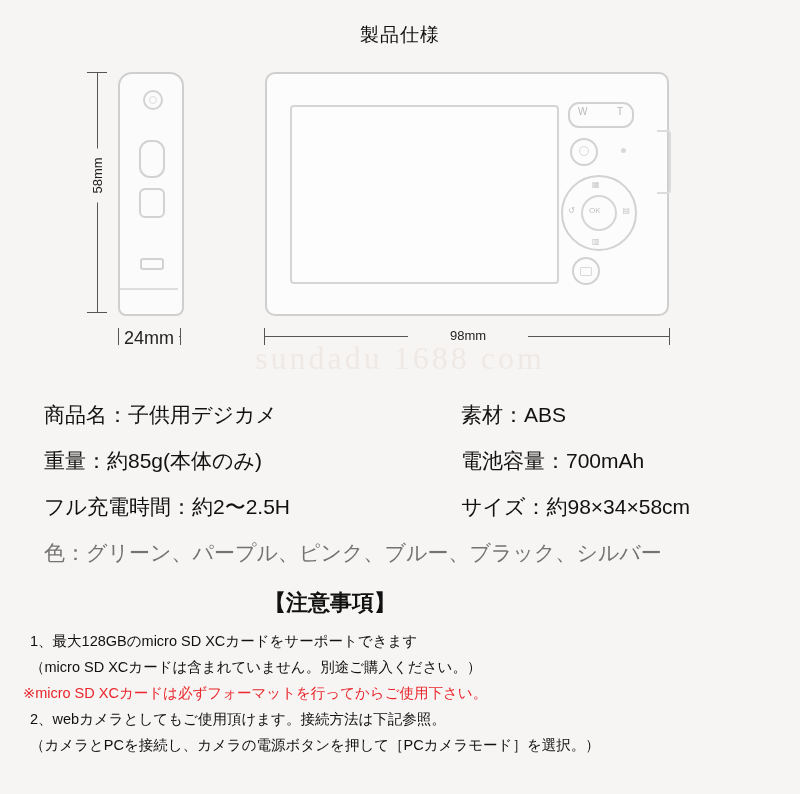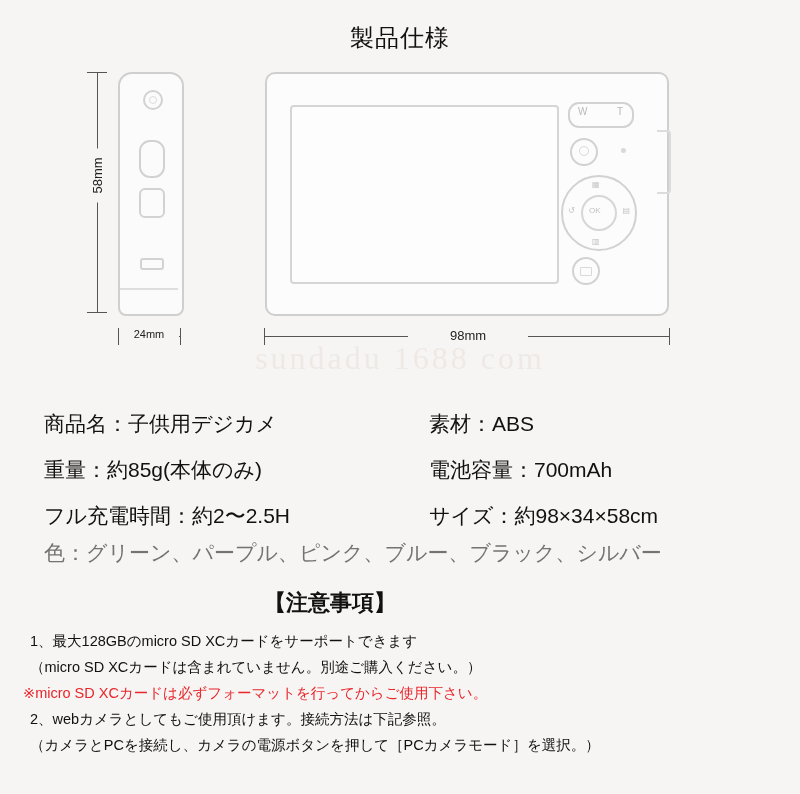--- a/index.html
+++ b/index.html
@@ -9,21 +9,21 @@
     font-family:"Liberation Sans","DejaVu Sans",sans-serif;
     color:#1a1a1a;
     overflow:hidden;
     position:relative;
   }
   .page{position:relative;width:800px;height:794px;}
 
   
   .title{
     position:absolute;top:22px;left:0;width:800px;
-    text-align:center;font-size:24px;letter-spacing:1px;color:#111;
+    text-align:center;font-size:19px;letter-spacing:1px;color:#111;
   }
 
   
   .diagram{position:absolute;top:60px;left:0;width:800px;height:300px;}
 
   .side-body{
     position:absolute;left:118px;top:12px;width:62px;height:240px;
     border:2px solid #cfcfcf;border-radius:14px 14px 8px 8px;background:#fbfbfb;
   }
   .side-lens{
@@ -61,21 +61,21 @@
     font-size:13px;color:#222;background:#f7f5f3;
     transform:rotate(-90deg);
   }
 
   
   .dim-h24{position:absolute;left:100px;top:268px;width:98px;height:22px;}
   .dim-h24 .line{position:absolute;left:18px;top:8px;width:62px;height:0;border-top:1px solid #555;}
   .dim-h24 .cap-l{position:absolute;left:18px;top:0;width:0;height:17px;border-left:1px solid #555;}
   .dim-h24 .cap-r{position:absolute;left:80px;top:0;width:0;height:17px;border-left:1px solid #555;}
   .dim-h24 .lbl{
-    position:absolute;left:19px;top:0;width:60px;text-align:center;font-size:11px;
+    position:absolute;left:19px;top:0;width:60px;text-align:center;font-size:18px;
     background:#f7f5f3;color:#222;
   }
 
   
   .back-body{
     position:absolute;left:265px;top:12px;width:400px;height:240px;
     border:2px solid #cfcfcf;border-radius:10px;background:#fcfcfc;
   }
   .back-screen{
     position:absolute;left:290px;top:45px;width:265px;height:175px;
@@ -137,21 +137,21 @@
   }
 
   .watermark{
     position:absolute;left:0;top:340px;width:800px;text-align:center;
     font-size:32px;color:#efe9e6;letter-spacing:3px;
     font-family:"Liberation Serif",serif;
   }
 
   
   .specs{position:absolute;top:392px;left:0;width:800px;}
-  .spec-row{display:flex;padding:0 44px;height:46px;align-items:flex-end;}
+  .spec-row{display:flex;padding:0 44px;height:46px;align-items:center;gap:32px;}
   .spec-col{font-size:21px;color:#111;}
   .spec-col.left{width:385px;}
   .spec-col.right{flex:1;}
   .spec-full{font-size:21px;color:#737373;padding:0 44px;height:46px;display:flex;align-items:center;}
 
   
   .notes-title{
     position:absolute;top:588px;left:0;width:660px;text-align:center;
     font-size:22px;font-weight:bold;color:#111;
   }

